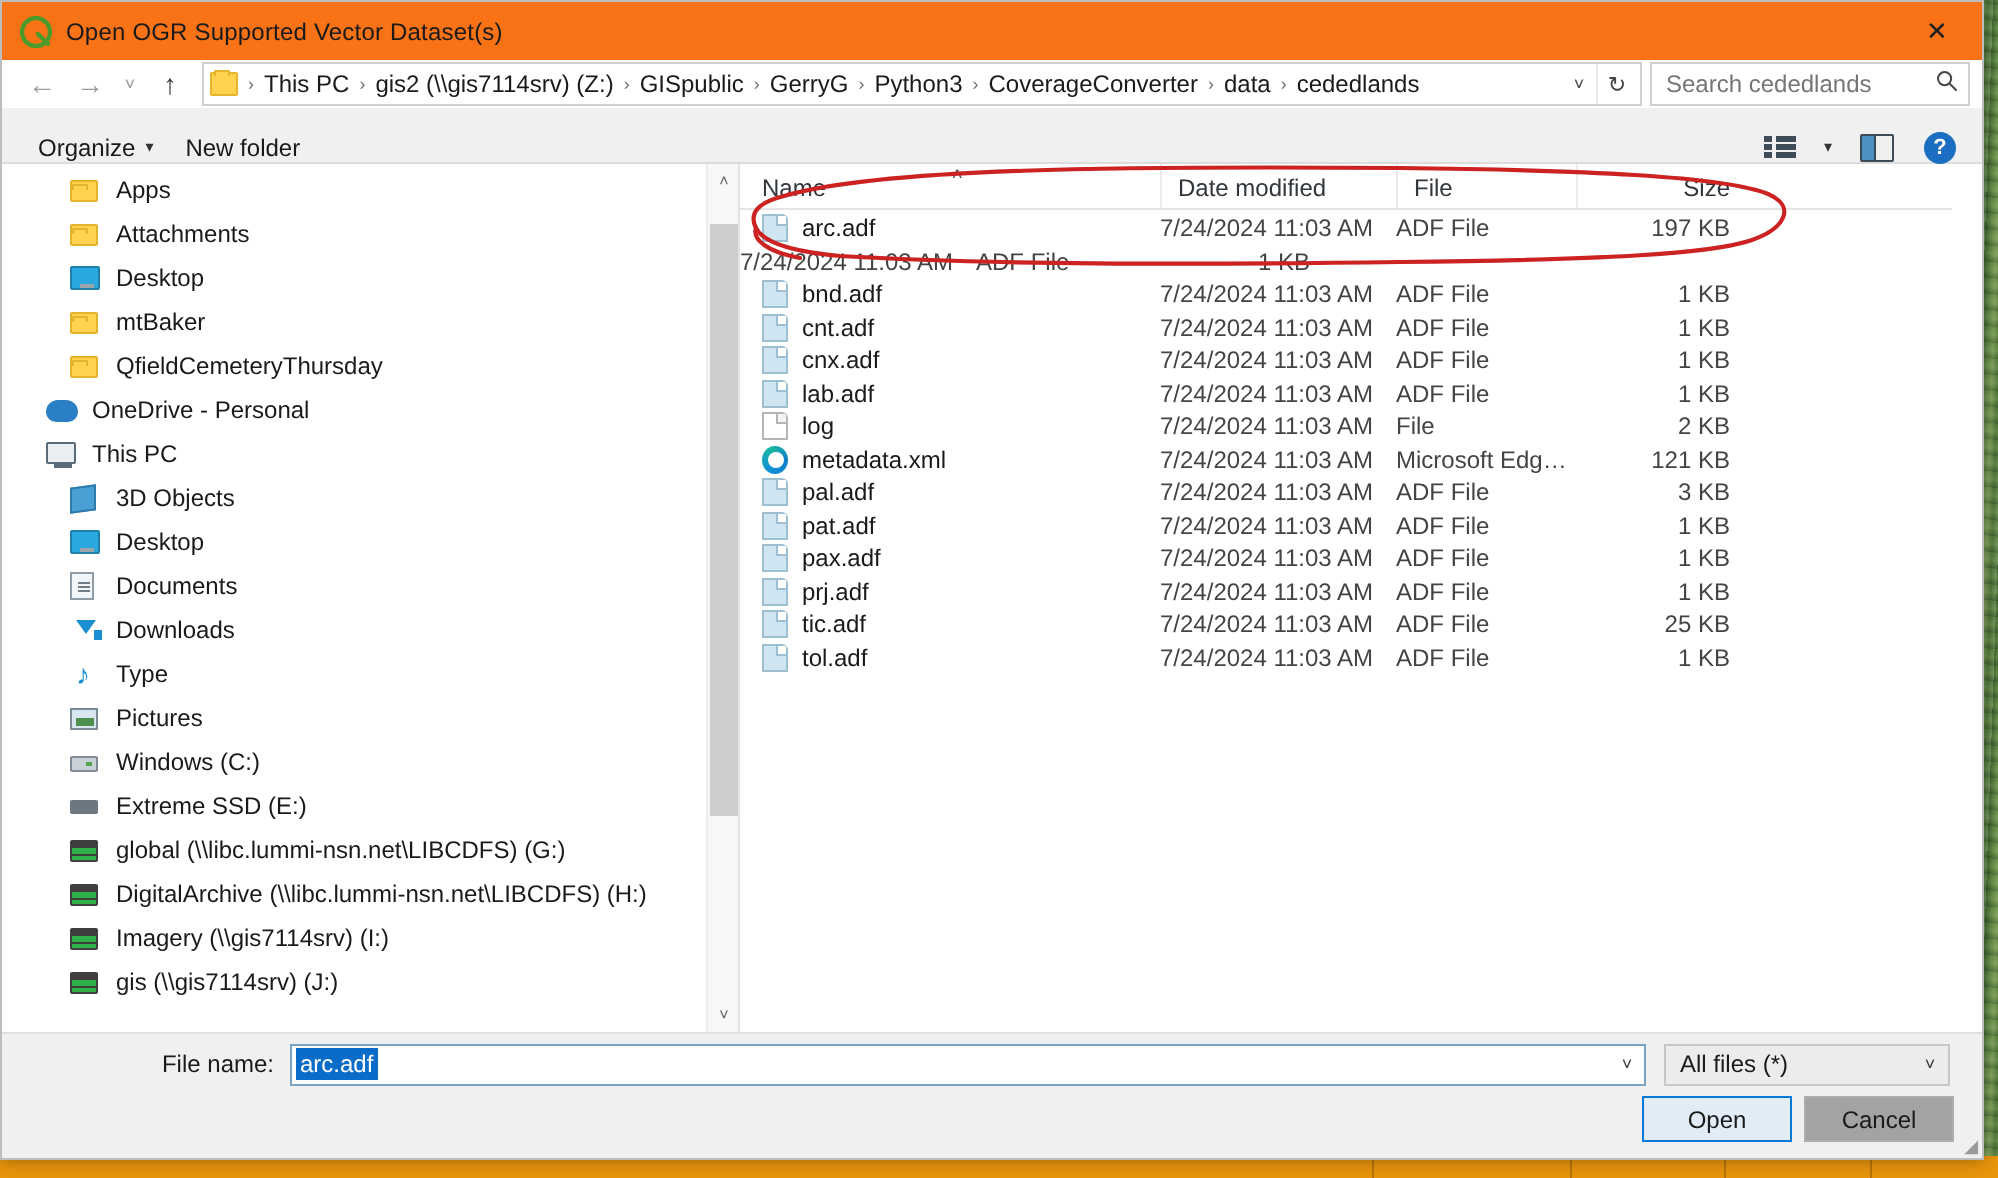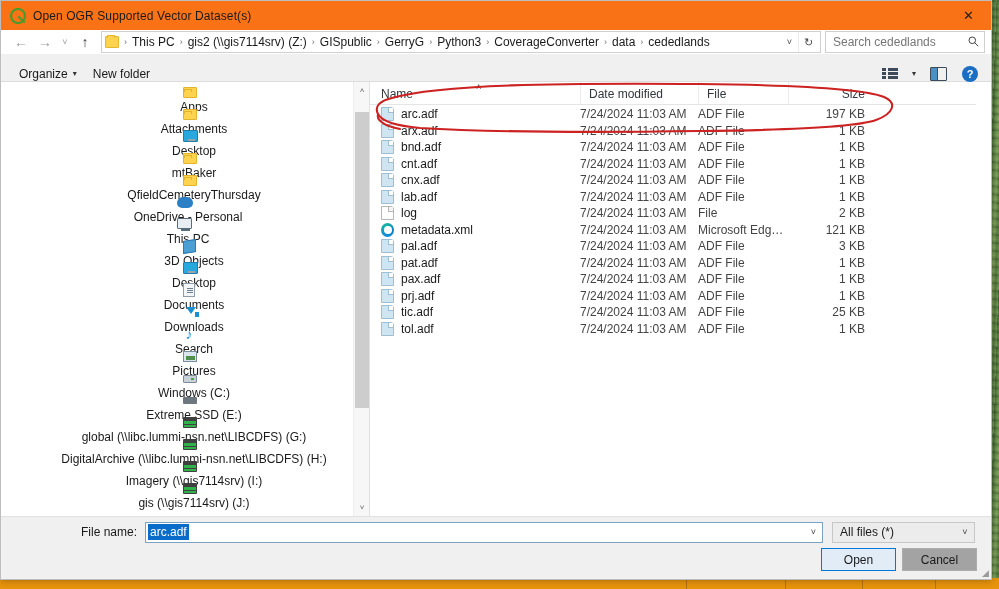--- a/index.html
+++ b/index.html
@@ -151,21 +151,20 @@
   #sidebar {
     width: 368px; flex: 0 0 368px;
     background: #fff; position: relative;
     overflow: hidden;
   }
   #sidebar-list { position: absolute; inset: 0 16px 0 0; padding-top: 2px; }
   .nav-item {
     height: 22px; display: flex; align-items: center;
     padding-left: 22px; font-size: 12px; color: #1a1a1a;
     white-space: nowrap;
-    flex-direction: column;
   }
   .nav-item.indent1 { padding-left: 34px; }
   .nav-ico {
     width: 16px; height: 16px; flex: 0 0 16px; margin-right: 7px;
     position: relative;
   }
   .ico-folder { background: #ffd34d; border: 1px solid #e0b52c; border-radius: 1px;
                 width: 14px; height: 11px; margin-top: 3px; }
   .ico-folder::before { content:""; position:absolute; left:0; top:1px;
       width:6px; height:2px; background:#ffd34d; border:1px solid #e0b52c;
@@ -513,21 +512,21 @@
             <span>Documents</span>
           </div>
           <div class="nav-item indent1">
             <span class="nav-ico">
               <span class="ico-download" style="position: absolute;"></span>
             </span>
             <span>Downloads</span>
           </div>
           <div class="nav-item indent1">
             <span class="nav-ico"><span class="ico-music" style="position: static;">♪</span></span>
-            <span>Search</span>
+            <span>Type</span>
           </div>
           <div class="nav-item indent1">
             <span class="nav-ico">
               <span class="ico-pictures" style="position: absolute;"></span>
             </span>
             <span>Pictures</span>
           </div>
           <div class="nav-item indent1">
             <span class="nav-ico">
               <span class="ico-drive" style="position: absolute;"></span>
@@ -586,24 +585,20 @@
           <div class="file-row">
             <div class="fr-name">
               <span class="f-ico f-adf"></span>
               <span>arc.adf</span>
             </div>
             <div class="fr-date">7/24/2024 11:03 AM</div>
             <div class="fr-type">ADF File</div>
             <div class="fr-size">197 KB</div>
           </div>
           <div class="file-row">
-            <div class="fr-name">
-              <span class="f-ico f-adf"></span>
-              <span>arx.adf</span>
-            </div>
             <div class="fr-date">7/24/2024 11:03 AM</div>
             <div class="fr-type">ADF File</div>
             <div class="fr-size">1 KB</div>
           </div>
           <div class="file-row">
             <div class="fr-name">
               <span class="f-ico f-adf"></span>
               <span>bnd.adf</span>
             </div>
             <div class="fr-date">7/24/2024 11:03 AM</div>

